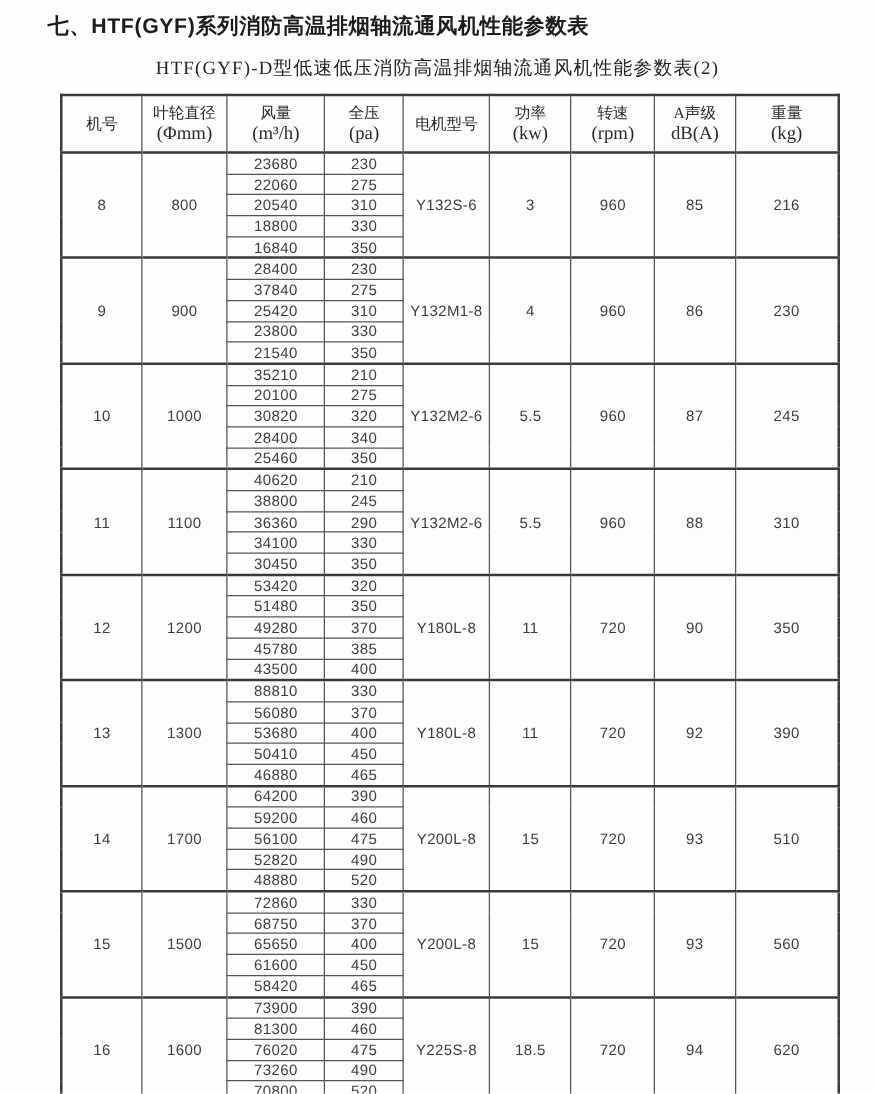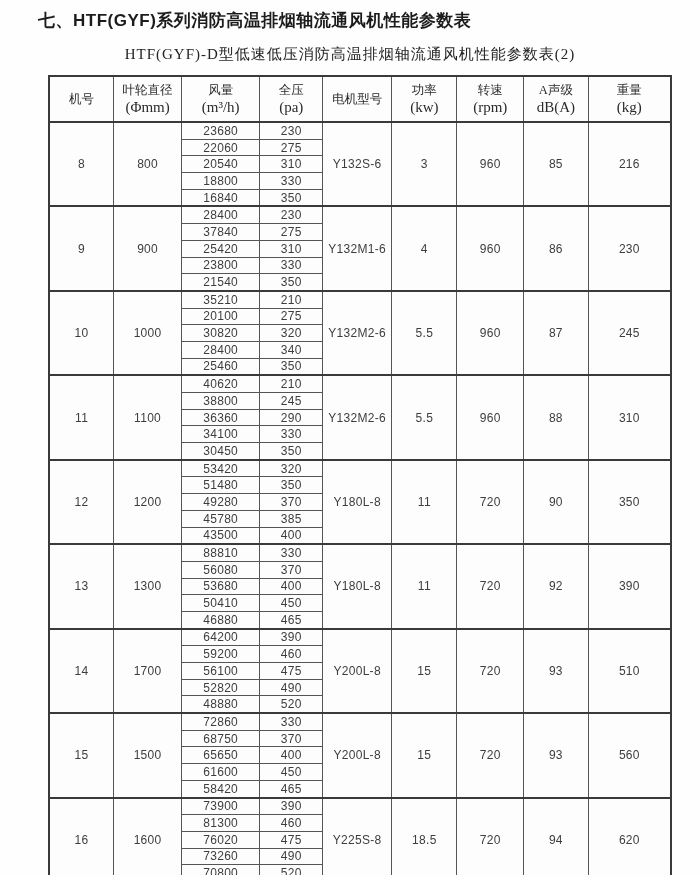--- a/index.html
+++ b/index.html
@@ -143,21 +143,21 @@
         </tr>
         <tr>
           <td>16840</td>
           <td>350</td>
         </tr>
         <tr class="group-start">
           <td rowspan="5">9</td>
           <td rowspan="5">900</td>
           <td>28400</td>
           <td>230</td>
-          <td rowspan="5">Y132M1-6</td>
+          <td rowspan="5">Y132M1-8</td>
           <td rowspan="5">4</td>
           <td rowspan="5">960</td>
           <td rowspan="5">86</td>
           <td rowspan="5">230</td>
         </tr>
         <tr>
           <td>37840</td>
           <td>275</td>
         </tr>
         <tr>

